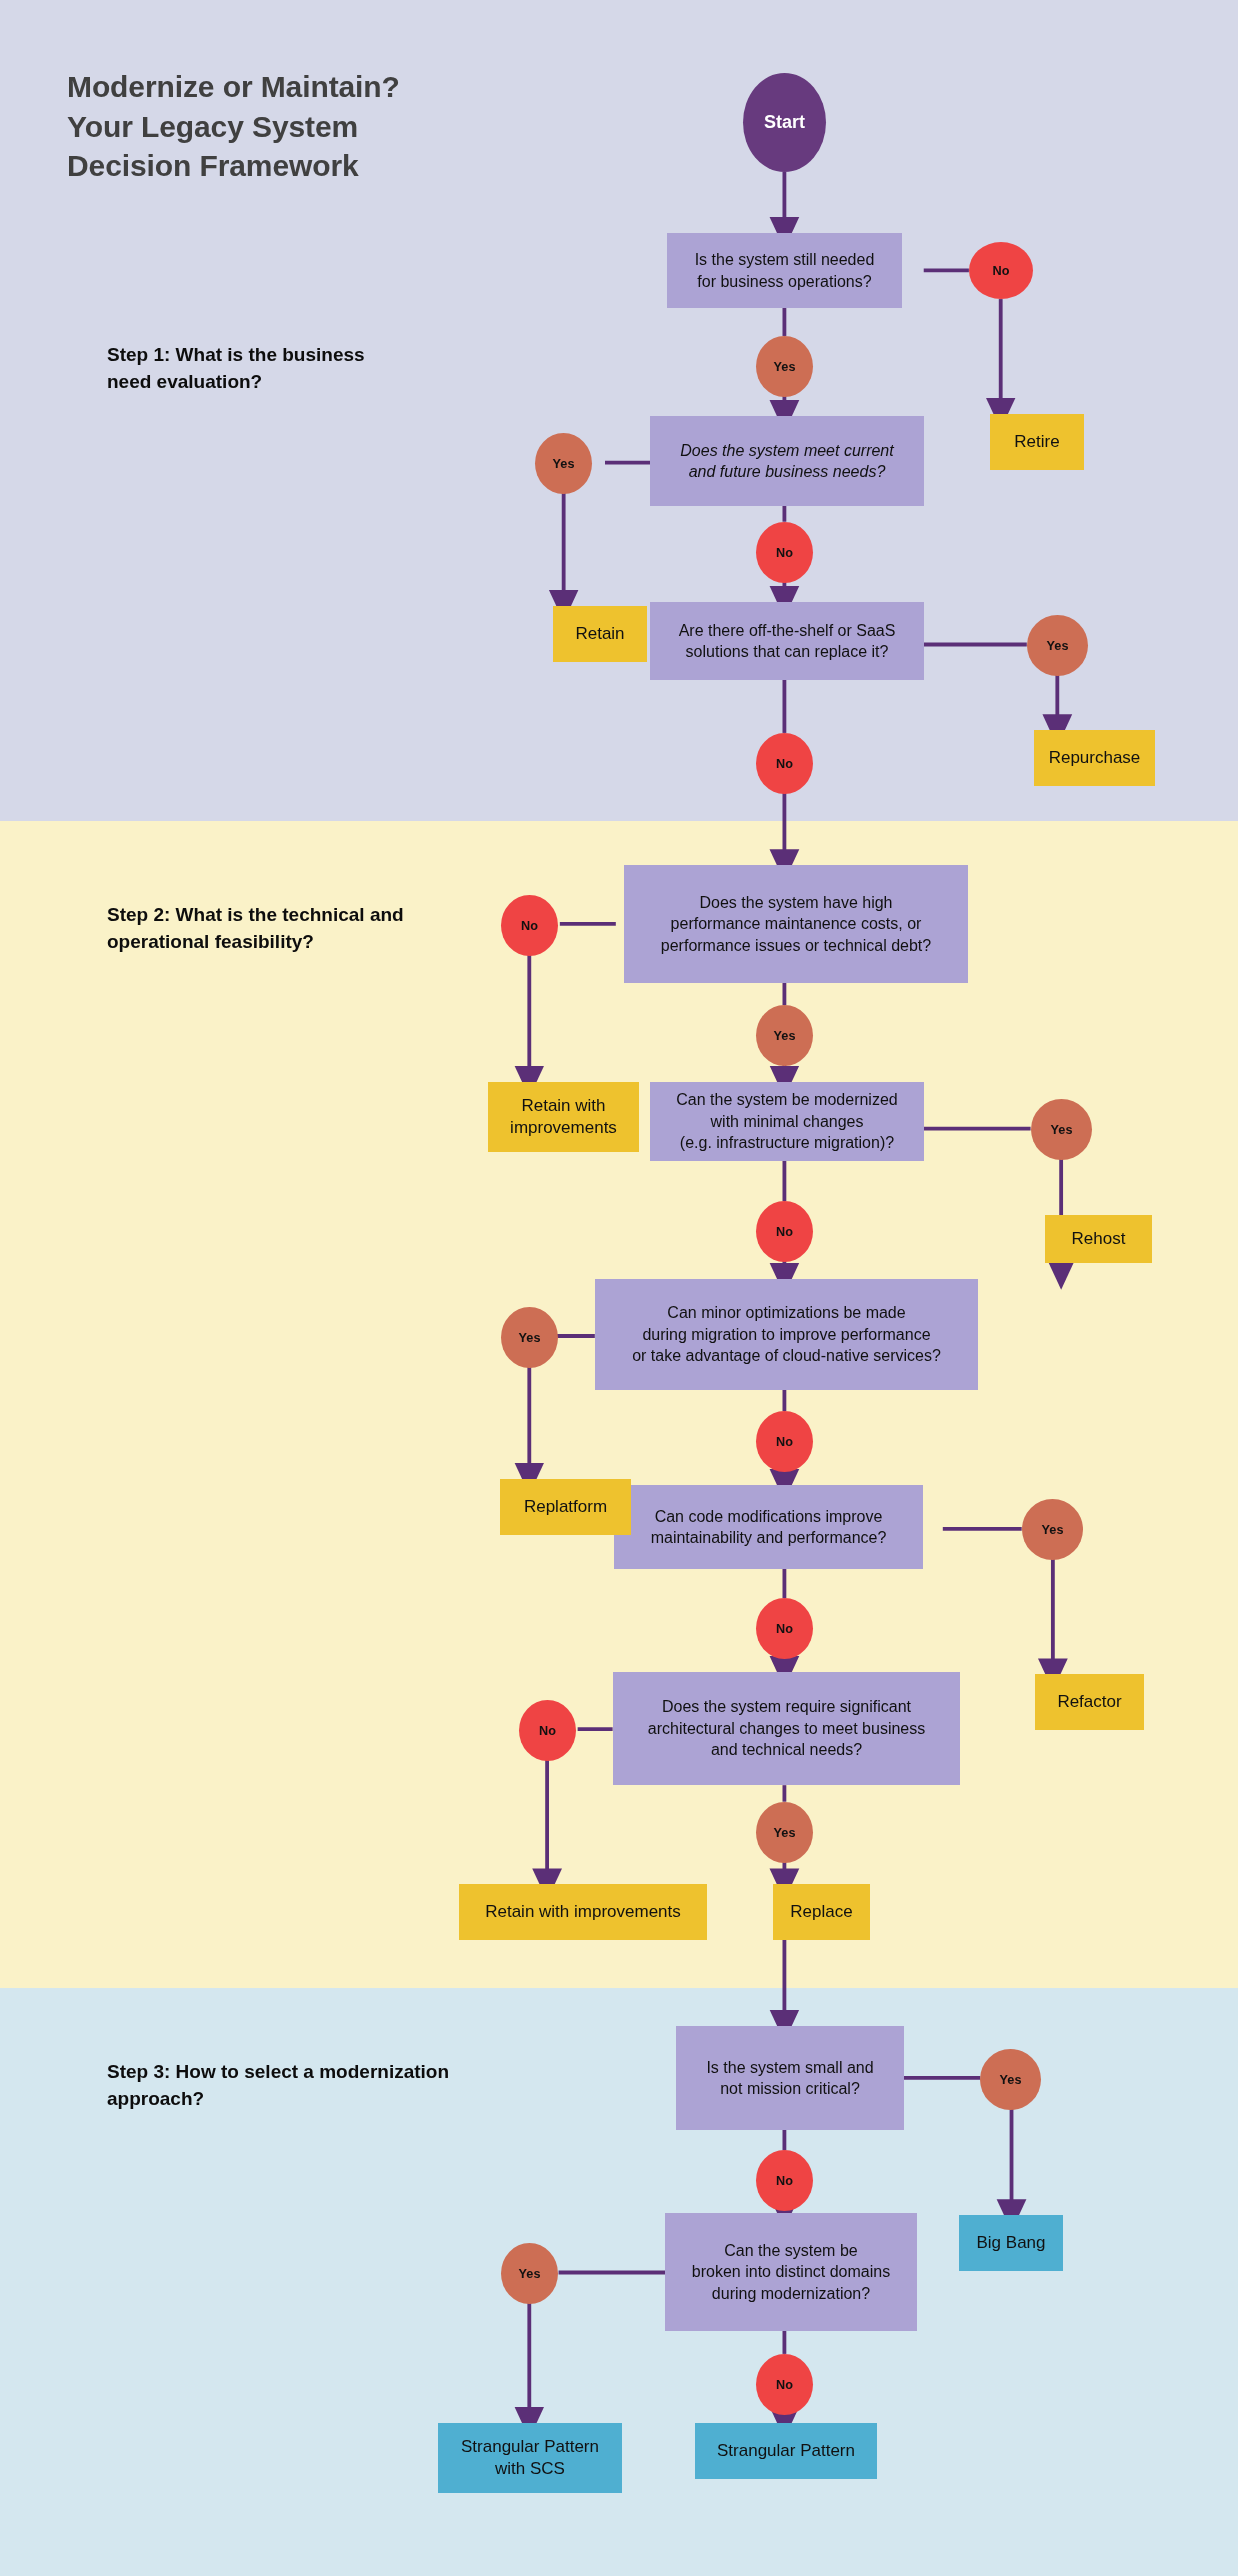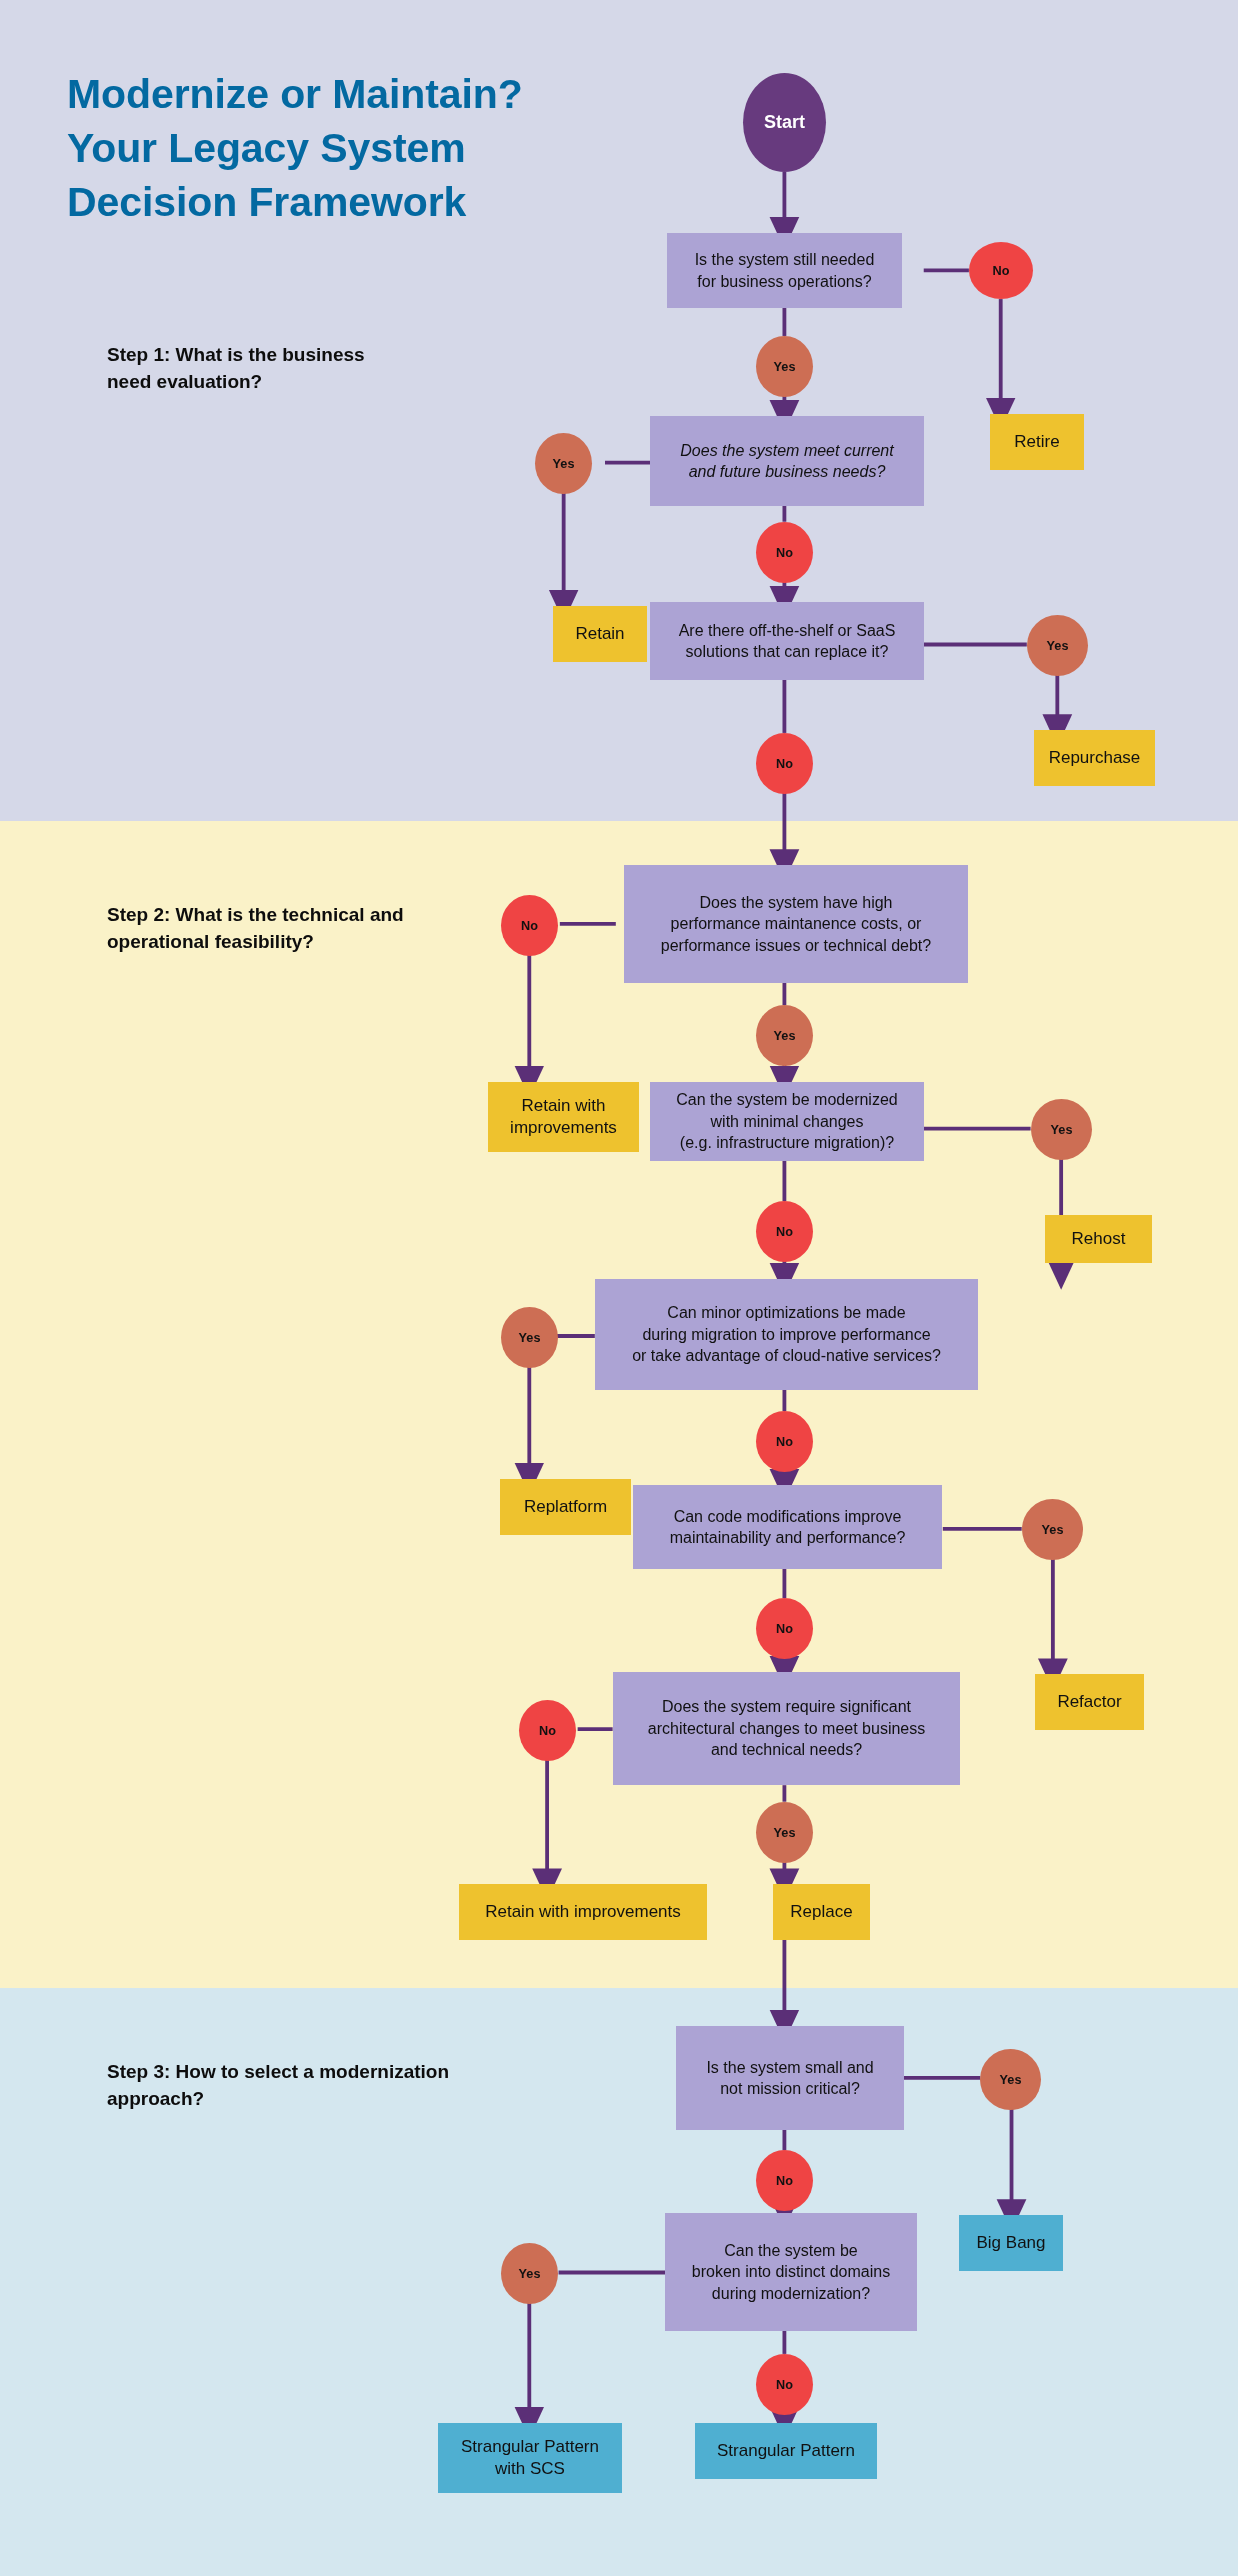--- a/index.html
+++ b/index.html
@@ -12,21 +12,21 @@
 
   .band{position:absolute;left:0;width:1238px;}
   .band-1{top:0;height:821px;background:#d5d8e8;}
   .band-2{top:821px;height:1167px;background:#faf2c8;}
   .band-3{top:1988px;height:588px;background:#d4e7ef;}
 
   #wires{position:absolute;left:0;top:0;width:1238px;height:2576px;pointer-events:none;}
 
   .title{
     position:absolute;left:67px;top:67px;width:484px;
-    font-size:41px;font-weight:bold;line-height:1.32;color:#0369a1;
+    font-size:30px;font-weight:bold;line-height:1.32;color:#404040;
     letter-spacing:-0.1px;
   }
   .steplabel{
     position:absolute;font-size:19px;font-weight:bold;color:#0d0d0d;
     line-height:1.42;white-space:pre;margin-left:40px;
   }
 
   .node{position:absolute;box-sizing:border-box;display:flex;
     align-items:center;justify-content:center;text-align:center;}
 
@@ -167,21 +167,21 @@
 solutions that can replace it?</div>
   <div class="node decision" style="left: 616px; top: 865px; width: 344px; height: 118px; white-space: pre-line; margin-left: 8px;">Does the system have high
 performance maintanence costs, or
 performance issues or technical debt?</div>
   <div class="node decision" style="left: 650px; top: 1082px; width: 274px; height: 79px; white-space: pre-line;">Can the system be modernized
 with minimal changes
 (e.g. infrastructure migration)?</div>
   <div class="node decision" style="left: 595px; top: 1279px; width: 383px; height: 111px; white-space: pre-line;">Can minor optimizations be made
 during migration to improve performance
 or take advantage of cloud-native services?</div>
-  <div class="node decision" style="left: 633px; top: 1485px; width: 309px; height: 84px; white-space: pre-line;">Can code modifications improve
+  <div class="node decision" style="left: 614px; top: 1485px; width: 309px; height: 84px; white-space: pre-line;">Can code modifications improve
 maintainability and performance?</div>
   <div class="node decision" style="left: 613px; top: 1672px; width: 347px; height: 113px; white-space: pre-line;">Does the system require significant
 architectural changes to meet business
 and technical needs?</div>
   <div class="node decision" style="left: 676px; top: 2026px; width: 228px; height: 104px; white-space: pre-line;">Is the system small and
 not mission critical?</div>
   <div class="node decision" style="left: 665px; top: 2213px; width: 252px; height: 118px; white-space: pre-line;">Can the system be
 broken into distinct domains
 during modernization?</div>
 

